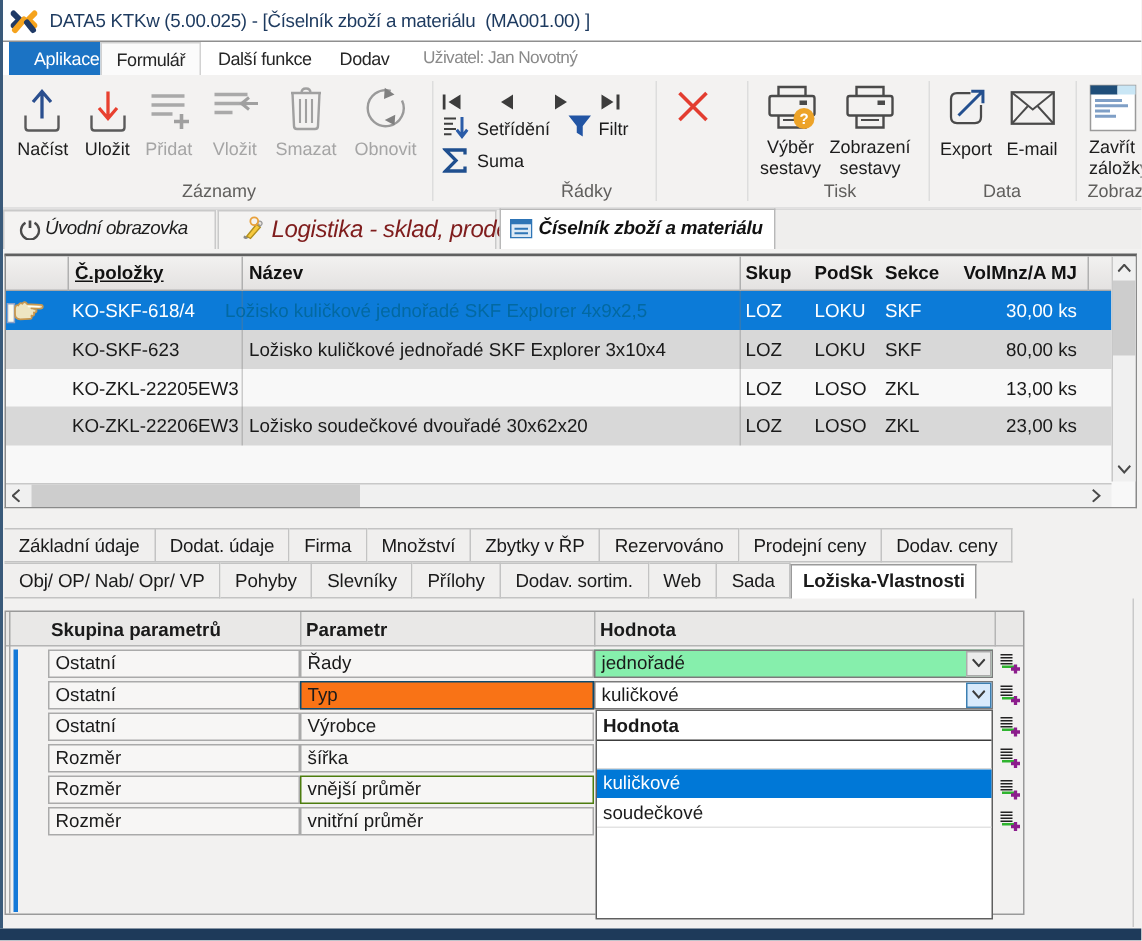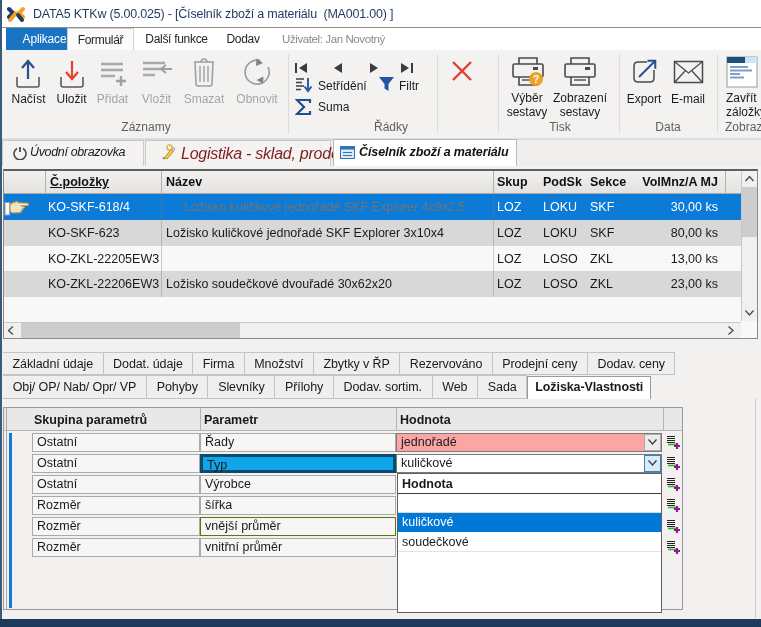--- a/index.html
+++ b/index.html
@@ -191,21 +191,21 @@
 
 <div class="abs" style="left:161px;top:194px;width:1px;height:103px;background:rgba(120,120,120,0.35);"></div>
 <div class="abs" style="left:493px;top:194px;width:1px;height:103px;background:rgba(120,120,120,0.35);"></div>
 
 <svg class="abs" style="left:4px;top:199px;" width="26" height="18" viewBox="0 0 26 18">
   <rect x="1" y="3.5" width="4.6" height="12.5" fill="#fcfbee" stroke="#8aa0c8" stroke-width="1"></rect>
   <path d="M6 6.5 Q6.5 3.8 8.2 4.6 Q9.2 2.4 11 3.4 Q12.2 1.6 13.6 3 L14.2 3.8 L23.2 4.2 Q24.6 4.3 24.5 5.5 Q24.4 6.7 23 6.7 L16.5 6.5 L19.5 7.3 Q20.6 7.6 20.3 8.6 Q20 9.5 19 9.4 L18.2 9.3 Q19.2 9.9 18.8 10.8 Q18.4 11.7 17.4 11.5 L16.6 11.4 Q17.5 12 17.1 12.9 Q16.7 13.7 15.8 13.6 L9.5 13.9 Q6 13.9 6 10.4 Z" fill="#eee6c3" stroke="#c89850" stroke-width="1.2"></path>
   <path d="M14.5 5.3 L22.5 5.5" stroke="#fffef5" stroke-width="1" fill="none"></path>
 </svg>
 <div class="abs" style="left:48px;top:200px;font-size:12.5px;color:#fff;">KO-SKF-618/4</div>
-<div class="abs" style="left:184px;top:200px;font-size:12.5px;color:#737373;">Ložisko kuličkové jednořadé SKF Explorer 4x9x2,5</div>
+<div class="abs" style="left:150px;top:200px;font-size:12.5px;color:#0369a1;">Ložisko kuličkové jednořadé SKF Explorer 4x9x2,5</div>
 <div class="abs" style="left:497px;top:200px;font-size:12.5px;color:#fff;">LOZ</div>
 <div class="abs" style="left:543px;top:200px;font-size:12.5px;color:#fff;">LOKU</div>
 <div class="abs" style="left:590px;top:200px;font-size:12.5px;color:#fff;">SKF</div>
 <div class="abs" style="left:648px;top:200px;width:70px;text-align:right;font-size:12.5px;color:#fff;">30,00 ks</div>
 
 <div class="abs" style="left:48px;top:226px;font-size:12.5px;">KO-SKF-623</div>
 <div class="abs" style="left:166px;top:226px;font-size:12.5px;">Ložisko kuličkové jednořadé SKF Explorer 3x10x4</div>
 <div class="abs" style="left:497px;top:226px;font-size:12.5px;">LOZ</div>
 <div class="abs" style="left:543px;top:226px;font-size:12.5px;">LOKU</div>
 <div class="abs" style="left:590px;top:226px;font-size:12.5px;">SKF</div>
@@ -257,32 +257,32 @@
 <div class="abs" style="left:396px;top:408px;width:1px;height:23px;background:#b5b5b5;"></div>
 <div class="abs" style="left:663px;top:408px;width:1px;height:23px;background:#b5b5b5;"></div>
 
 <div class="abs" style="left:6px;top:408px;width:1px;height:201px;background:#a8a8a8;"></div>
 
 <div class="abs" style="left:9px;top:433px;width:3px;height:175px;background:#1479d8;"></div>
 
 <div id="params">
       <div class="abs" style="left:32px;top:433px;width:168px;height:19px;border:1px solid #aaaaaa;background:#f7f6f5;font-size:12.5px;padding:1px 0 0 4px;">Ostatní</div>
       <div class="abs" style="left:200px;top:433px;width:196px;height:19px;border:1px solid #aaaaaa;background:#f7f6f5;font-size:12.5px;padding:1px 0 0 4px;">Řady</div>
-      <div class="abs" style="left:396px;top:433px;width:266px;height:19px;border:1px solid #7a7a7a;background:#fca5a5;font-size:12.5px;padding:1px 0 0 4px;">jednořadé</div>
+      <div class="abs" style="left:396px;top:433px;width:266px;height:19px;border:1px solid #7a7a7a;background:#86efac;font-size:12.5px;padding:1px 0 0 4px;">jednořadé</div>
       <div class="abs" style="left:644px;top:434px;width:17px;height:17px;background:#ececec;border:1px solid #ababab;"></div>
       <svg class="abs" style="left:648px;top:439px;" width="9" height="6" viewBox="0 0 9 6">
         <path d="M0.5 0.5 L4.5 5 L8.5 0.5" stroke="#3c3c3c" stroke-width="1.3" fill="none"></path>
       </svg>
       <svg class="abs" style="left:666px;top:435px;" width="15" height="15" viewBox="0 0 15 15">
         <path d="M1 1.5 L9 1.5 M1 3.5 L9 3.5 M1 5.5 L9 5.5 M1 7.5 L9 7.5" stroke="#222" stroke-width="1.1"></path>
         <path d="M2 9.5 L10 9.5" stroke="#2fb42f" stroke-width="1.6"></path>
         <path d="M11 8 L11 14 M8 11 L14 11" stroke="#8c1d8c" stroke-width="2.2"></path>
       </svg>
       <div class="abs" style="left:32px;top:454px;width:168px;height:19px;border:1px solid #aaaaaa;background:#f7f6f5;font-size:12.5px;padding:1px 0 0 4px;">Ostatní</div>
-      <div class="abs" style="left:200px;top:454px;width:196px;height:19px;border:3px solid #0c4a6e;background:#0ea5e9;font-size:12.5px;padding:1px 0 0 4px;">Typ</div>
+      <div class="abs" style="left:200px;top:454px;width:196px;height:19px;border:1px solid #0c4a6e;background:#f97316;font-size:12.5px;padding:1px 0 0 4px;">Typ</div>
       <div class="abs" style="left:396px;top:454px;width:266px;height:19px;border:1px solid #7a7a7a;background:#fff;font-size:12.5px;padding:1px 0 0 4px;">kuličkové</div>
       <div class="abs" style="left:644px;top:455px;width:17px;height:17px;background:#d8eafc;border:1px solid #3c7fb1;"></div>
       <svg class="abs" style="left:648px;top:460px;" width="9" height="6" viewBox="0 0 9 6">
         <path d="M0.5 0.5 L4.5 5 L8.5 0.5" stroke="#3c3c3c" stroke-width="1.3" fill="none"></path>
       </svg>
       <svg class="abs" style="left:666px;top:456px;" width="15" height="15" viewBox="0 0 15 15">
         <path d="M1 1.5 L9 1.5 M1 3.5 L9 3.5 M1 5.5 L9 5.5 M1 7.5 L9 7.5" stroke="#222" stroke-width="1.1"></path>
         <path d="M2 9.5 L10 9.5" stroke="#2fb42f" stroke-width="1.6"></path>
         <path d="M11 8 L11 14 M8 11 L14 11" stroke="#8c1d8c" stroke-width="2.2"></path>
       </svg>

